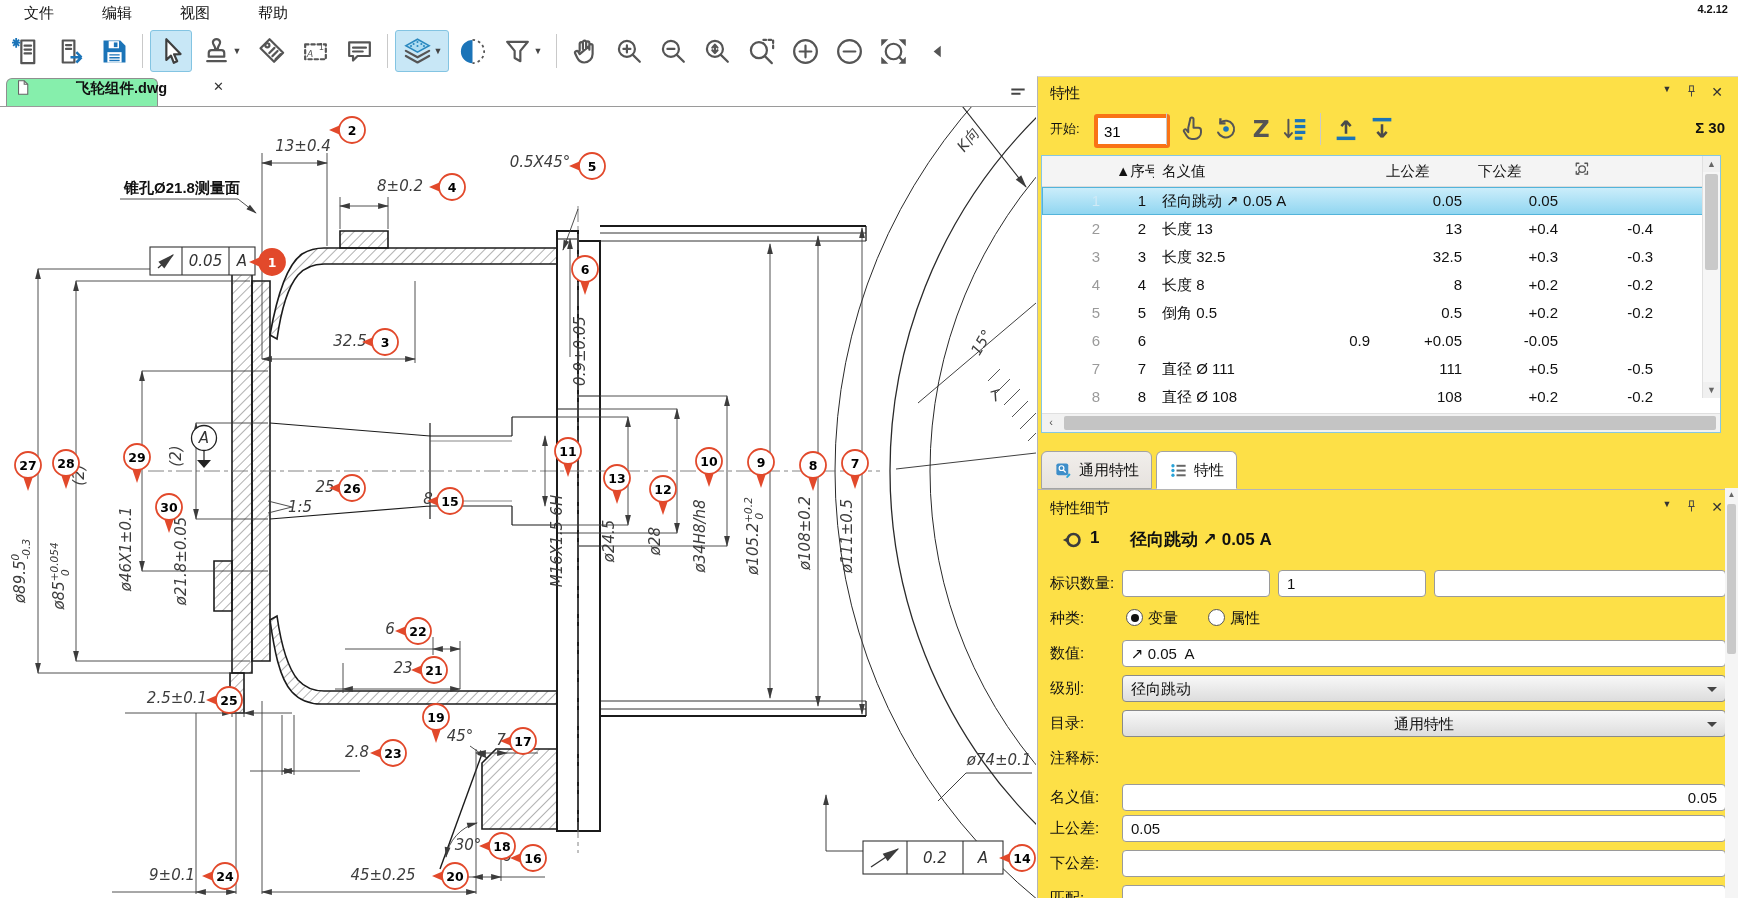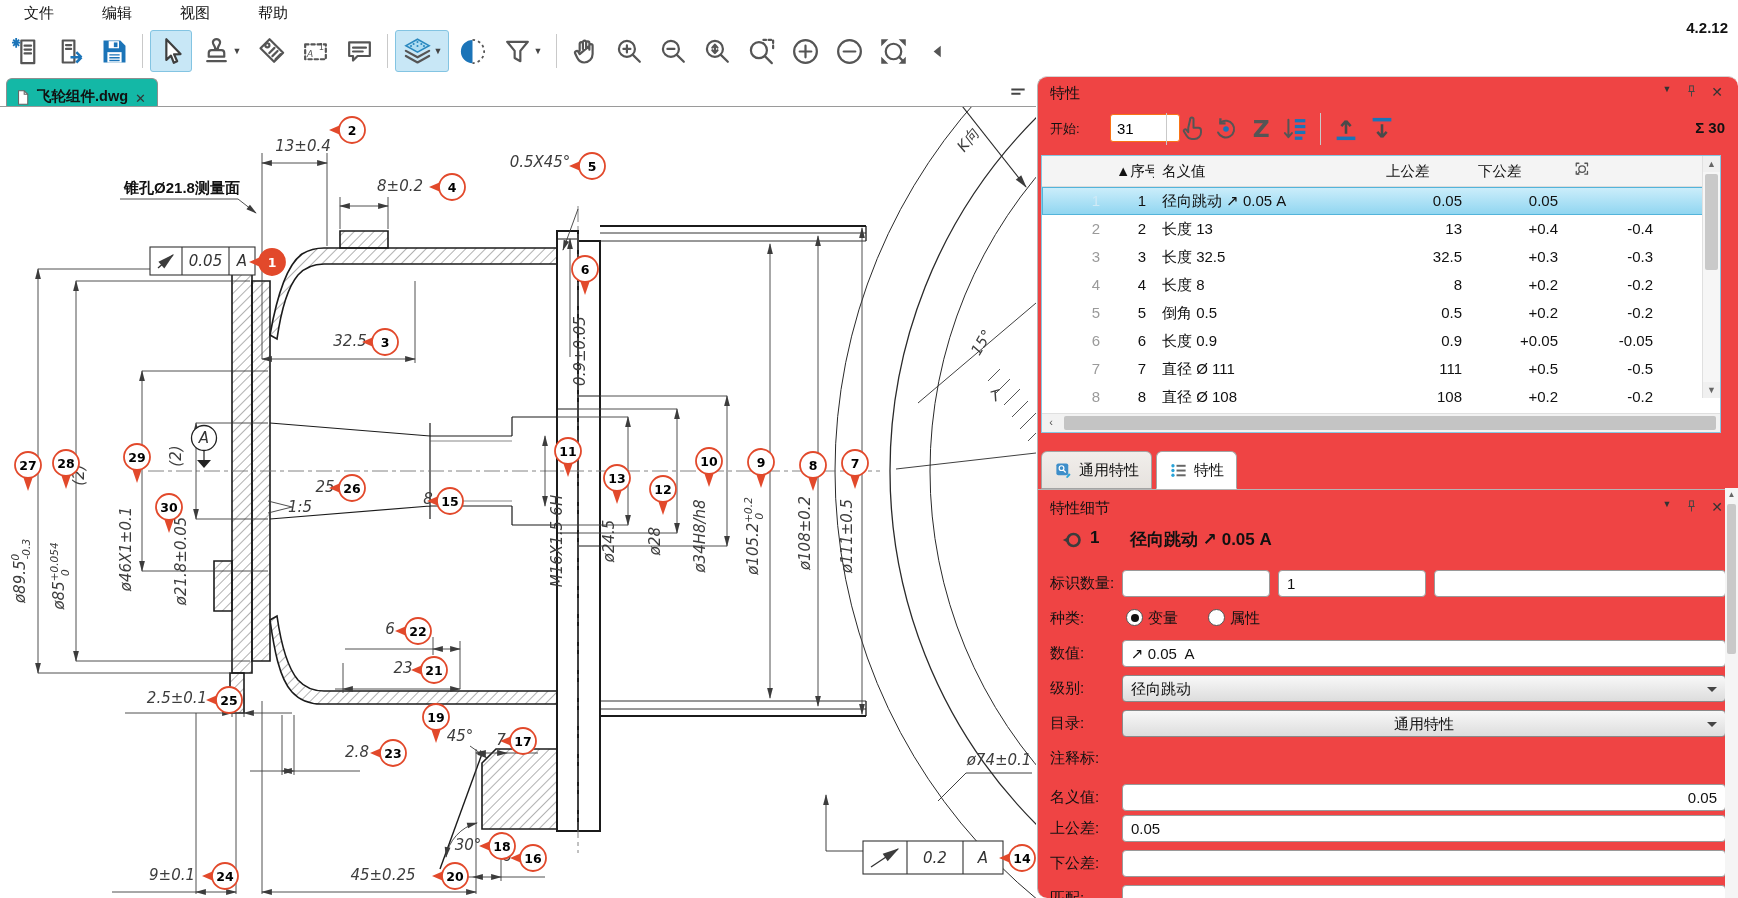--- a/index.html
+++ b/index.html
@@ -1,55 +1,55 @@
 <!DOCTYPE html>
 <html><head>
 <meta charset="utf-8">
 <style>
   html,body{margin:0;padding:0;background:#fff;}
   #app{position:relative;width:1738px;height:898px;overflow:hidden;background:#fff;
        font-family:"Liberation Sans","DejaVu Sans",sans-serif;color:#111;}
   
   #menubar{position:absolute;left:0;top:0;width:1738px;height:26px;background:#fff;display:flex;align-items:center;}
   .menu-item{padding:2px 24px;font-size:15px;cursor:default;}
-  #version{position:absolute;right:10px;top:3px;font-size:15px;font-weight:bold;margin-top:16px;}
+  #version{position:absolute;right:10px;top:3px;font-size:11px;font-weight:bold;}
   
   #toolbar{position:absolute;left:0;top:26px;width:1738px;height:50px;display:flex;align-items:center;padding-left:4px;box-sizing:border-box;}
   .tbtn{width:40px;height:40px;margin:0 1px;display:flex;align-items:center;justify-content:center;border:1px solid transparent;border-radius:3px;position:relative;}
   .tbtn.active{background:#c8e7f6;border-color:#83c4e2;}
   .tbtn svg{width:31px;height:31px;}
   .tbtn .dd{font-size:9px;color:#444;margin-left:1px;}
   .tbtn.hasdd{width:52px;}
   .tsep{width:1px;height:34px;background:#c9c9c9;margin:0 6px;}
   .s{stroke:#555;fill:none;stroke-width:1.7;stroke-linecap:round;stroke-linejoin:round;}
   
   #tabbar{position:absolute;left:0;top:76px;width:1036px;height:30px;border-bottom:1px solid #9a9a9a;background:#fff;}
-  #doctab{position:absolute;left:6px;top:2px;width:152px;height:28px;background:#14b8a6;border:1px solid #8f8f8f;border-bottom:none;border-radius:6px 6px 0 0;display:flex;align-items:flex-end;padding:0 8px;box-sizing:border-box;}
+  #doctab{position:absolute;left:6px;top:2px;width:152px;height:28px;background:#86efac;border:1px solid #8f8f8f;border-bottom:none;border-radius:6px 6px 0 0;display:flex;align-items:flex-start;padding:0 8px;box-sizing:border-box;gap:39px;}
   #doctab svg{width:17px;height:17px;margin-right:5px;flex:none;}
   #doctab .ttl{font-size:14.5px;font-weight:bold;white-space:nowrap;}
   #doctab .close{margin-left:7px;font-size:13px;font-weight:bold;color:#333;}
   #tablist-btn{position:absolute;left:1008px;top:6px;width:20px;height:18px;}
   
   #canvas{position:absolute;left:0;top:107px;width:1036px;height:791px;background:#fff;}
   .dt{font:italic 15px "DejaVu Sans",sans-serif;fill:#3d3d3d;}
   .t-note{font:bold 15px "Liberation Sans",sans-serif;fill:#111;font-style:normal;}
   .bnum{font:bold 12.5px "DejaVu Sans",sans-serif;}
   .fcf-t{font:italic 15px "DejaVu Sans",sans-serif;fill:#333;}
   
-  #rightarea{position:absolute;left:1037px;top:76px;width:701px;height:822px;border-left:1px solid #b5b5b5;border-top:1px solid #d5d5d5;background:#ef4444;box-sizing:border-box;border-radius:10px;}
+  #rightarea{position:absolute;left:1037px;top:76px;width:701px;height:822px;border-left:1px solid #b5b5b5;border-top:1px solid #d5d5d5;background:#fde047;box-sizing:border-box;}
   .phead{position:absolute;left:0;width:701px;height:28px;}
   .phead .ptitle{position:absolute;left:12px;top:5px;font-size:15px;}
   .hctl{position:absolute;top:5px;width:20px;text-align:center;color:#333;}
   .hcaret{font-size:9px;}
   .hclose{font-size:14px;font-weight:bold;}
   .hpin svg{width:15px;height:15px;}
   
   #ptoolbar{position:absolute;left:0;top:30px;width:701px;height:46px;}
   #start-label{position:absolute;left:12px;top:13px;font-size:13px;}
-  #start-input{position:absolute;left:72px;top:7px;width:56px;height:26px;border:1px solid #f97316;border-radius:3px;font-size:15px;padding:0 6px;font-family:inherit;}
+  #start-input{position:absolute;left:56px;top:7px;width:56px;height:26px;border:4px solid #f97316;border-radius:3px;font-size:15px;padding:0 6px;font-family:inherit;}
   .vsep{position:absolute;top:6px;width:1px;height:32px;background:#c9c9c9;}
   .pico{position:absolute;top:8px;width:28px;height:28px;}
   .pico svg{width:28px;height:28px;}
   #sum-label{position:absolute;right:14px;top:12px;font-size:15px;font-weight:bold;}
   
   #ptable{position:absolute;left:3px;top:78px;width:680px;height:278px;border:1px solid #86c7e2;box-sizing:border-box;background:#fff;}
   .hrow,.trow{display:grid;grid-template-columns:66px 46px 224px 92px 96px 95px 44px;height:28px;line-height:28px;font-size:15px;}
   .hrow{height:30px;line-height:30px;background:#f4f4f4;border-bottom:1px solid #dcdcdc;font-size:14.5px;}
   .hrow div,.trow div{padding:0 8px;white-space:nowrap;overflow:hidden;box-sizing:border-box;}
   .c-r{text-align:right;}
@@ -691,21 +691,20 @@
             <div class="c-r">5</div>
             <div class="">倒角 0.5</div>
             <div class="c-r">0.5</div>
             <div class="c-r">+0.2</div>
             <div class="c-r">-0.2</div>
             <div class=""></div>
           </div>
           <div class="trow">
             <div class="gut">6</div>
             <div class="c-r">6</div>
-            <div class="">长度 0.9</div>
             <div class="c-r">0.9</div>
             <div class="c-r">+0.05</div>
             <div class="c-r">-0.05</div>
             <div class=""></div>
           </div>
           <div class="trow">
             <div class="gut">7</div>
             <div class="c-r">7</div>
             <div class="">直径 Ø 111</div>
             <div class="c-r">111</div>

